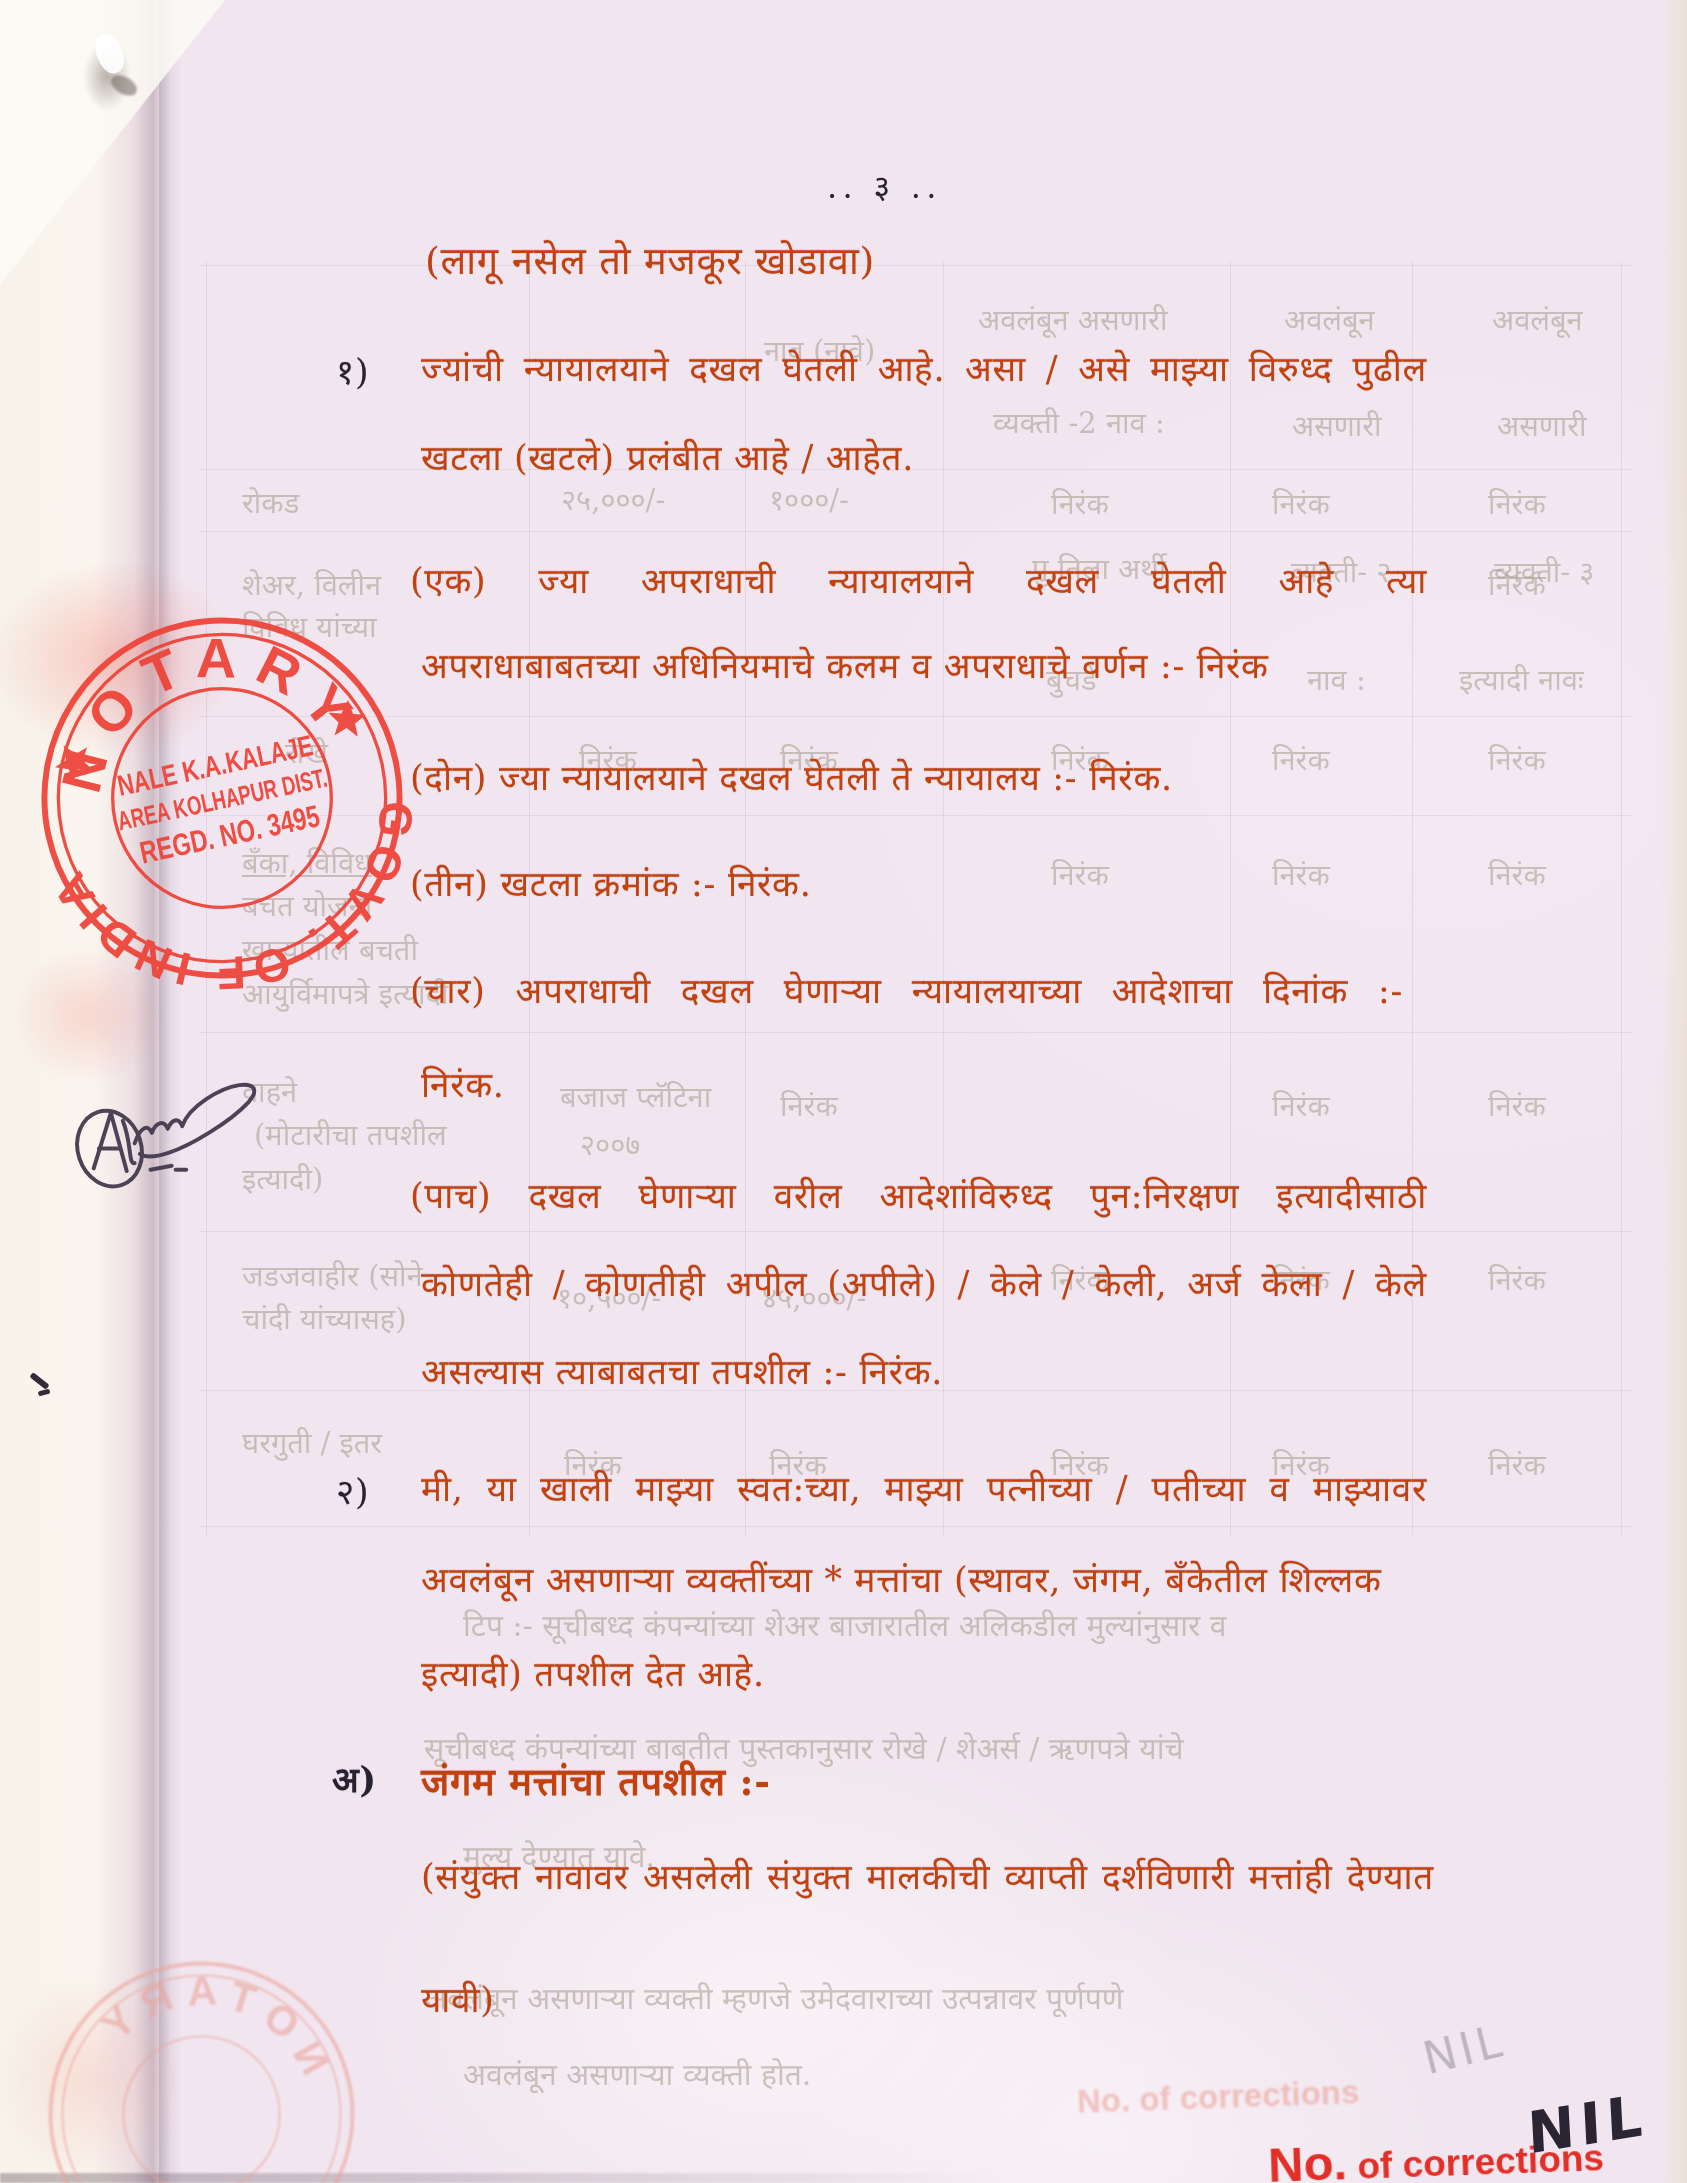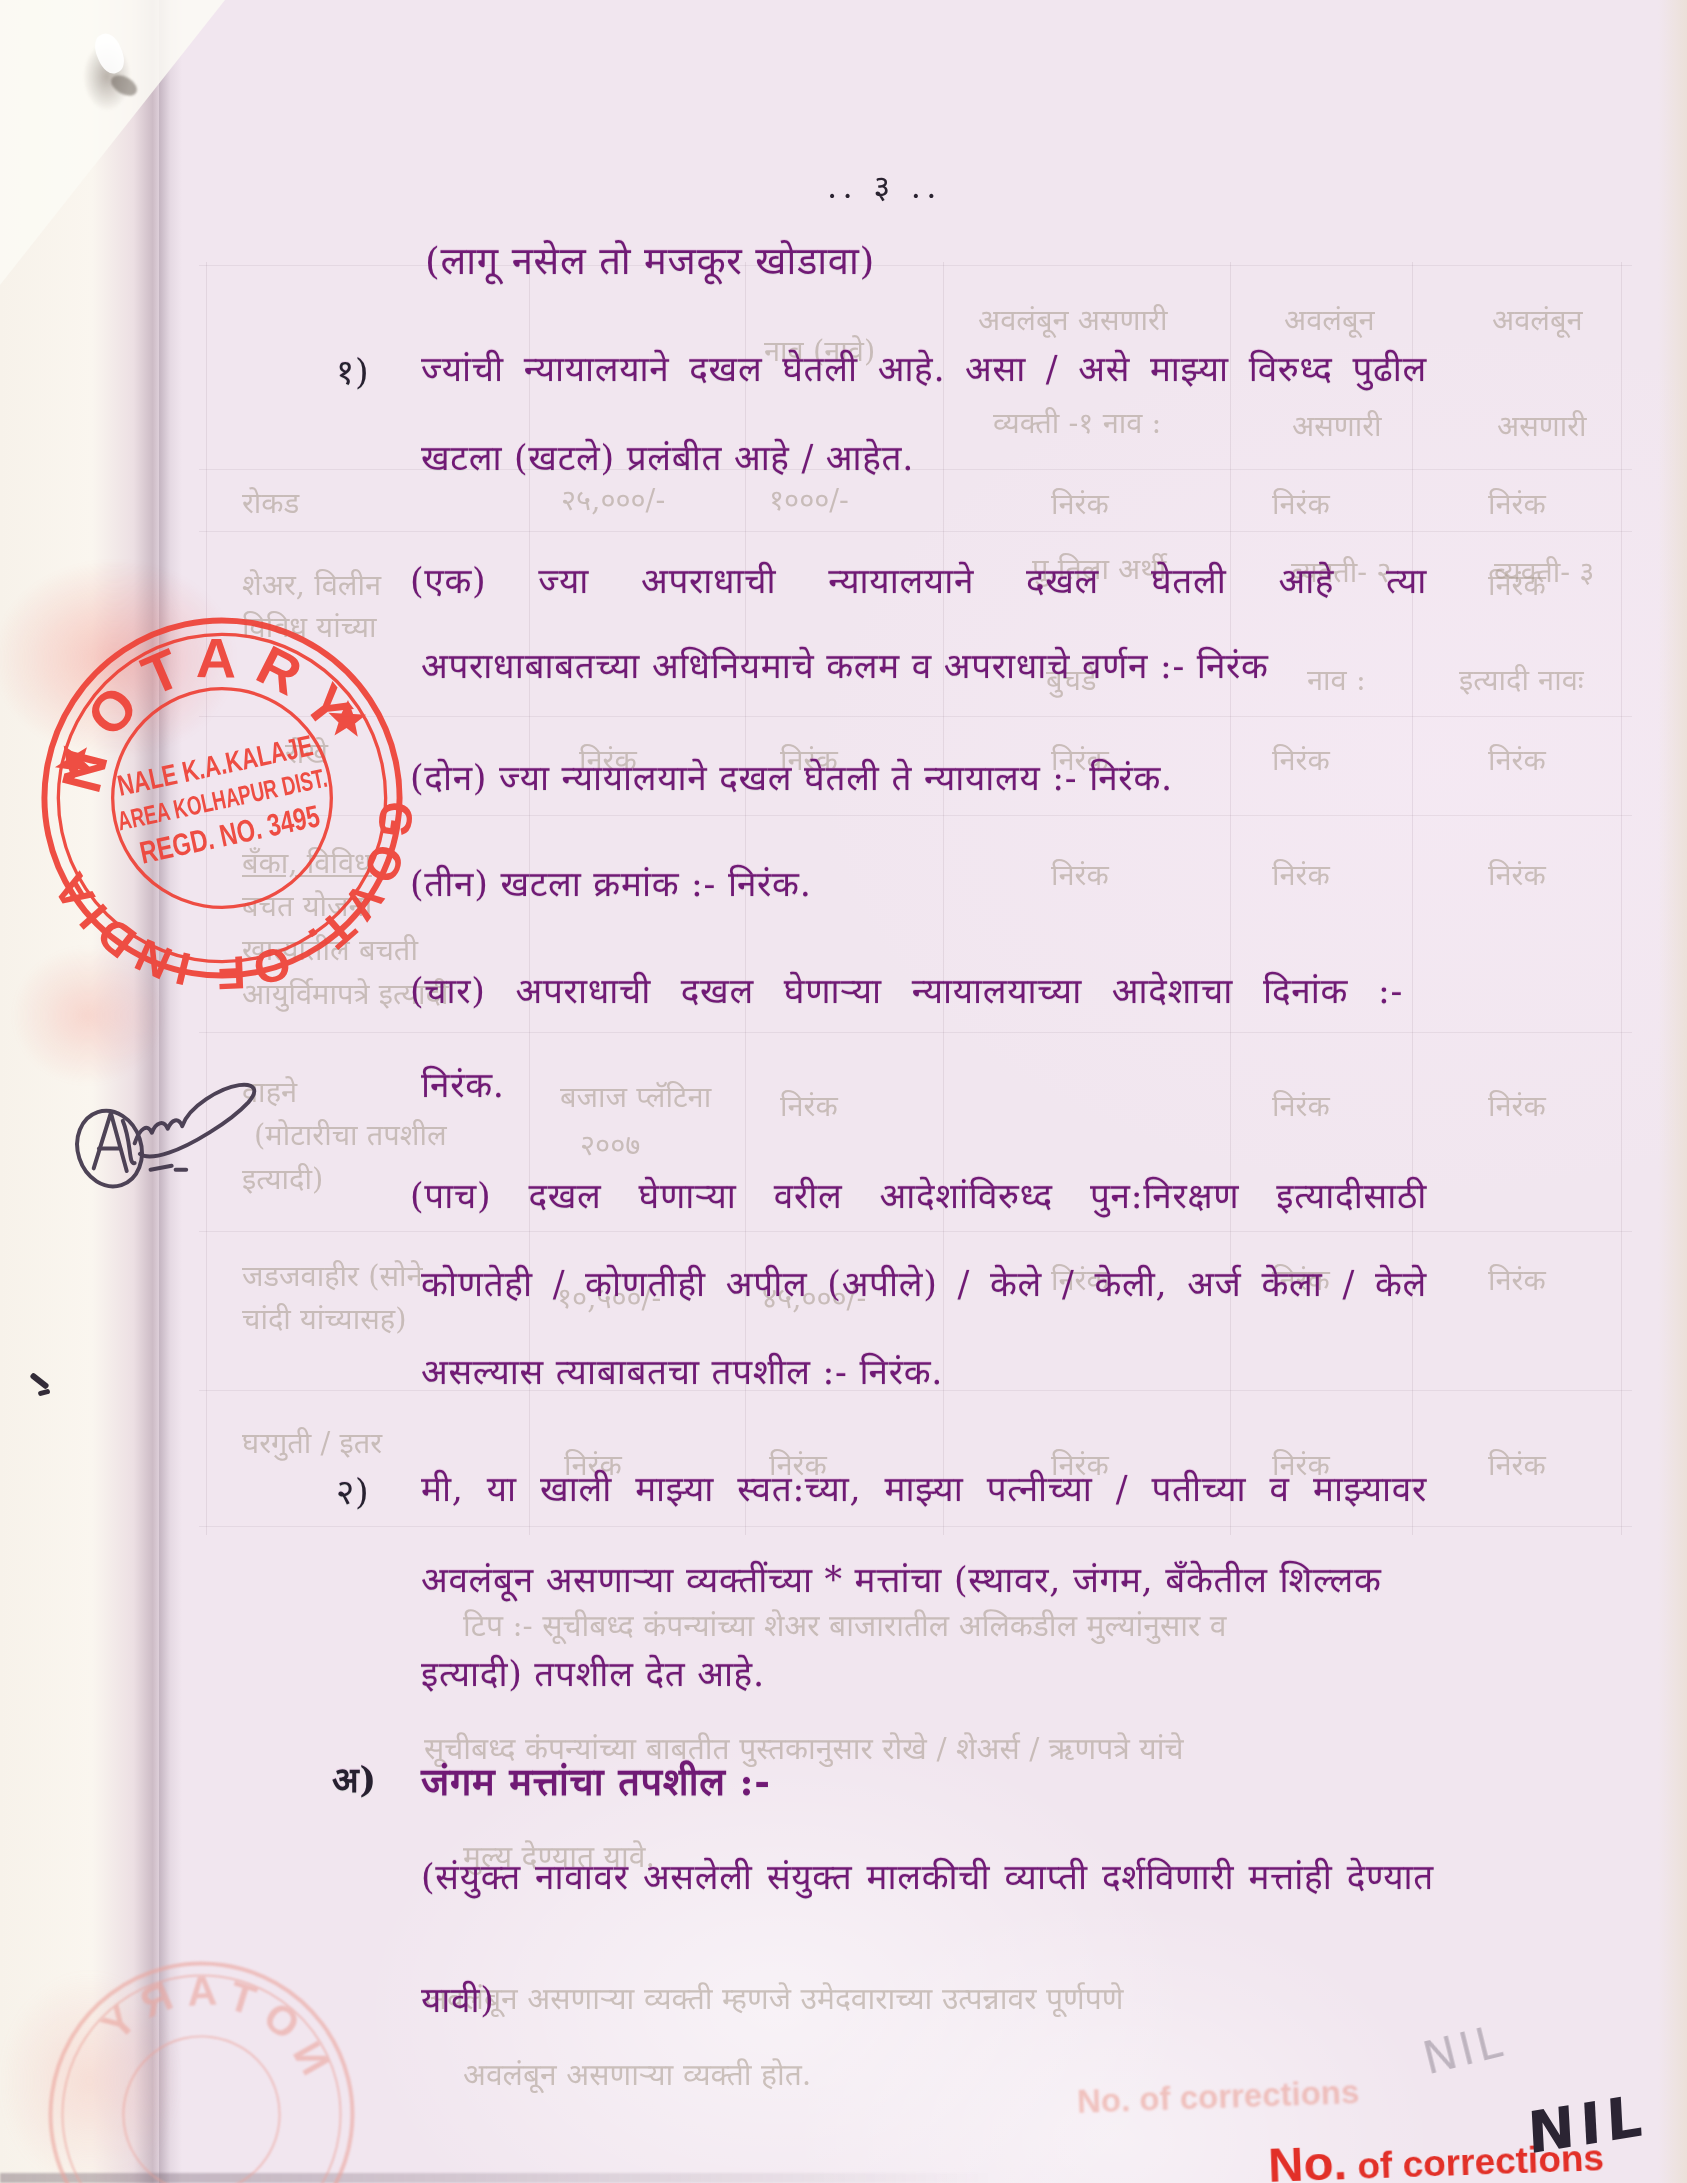--- a/index.html
+++ b/index.html
@@ -13,21 +13,21 @@
      background:linear-gradient(90deg,#f7f2ea 0%,#faf6ef 58%,#ecdfe3 84%,#cdbcc6 96%,#decfd9 100%);}
   #crease{position:absolute;left:159px;top:0;width:22.5px;height:100%;
      background:linear-gradient(90deg,rgba(92,66,86,.30),rgba(92,66,86,.08) 50%,rgba(92,66,86,0));}
   #corner-fold{position:absolute;left:0;top:0;width:0;height:0;
      border-left:225px solid rgba(252,250,245,.85);border-bottom:285px solid transparent;}
   #right-edge{position:absolute;right:0;top:0;width:30px;height:100%;
      background:linear-gradient(270deg,#eadfd2,rgba(234,223,210,0));opacity:.8;}
   #bottom-shadow{position:absolute;left:0;top:2173px;width:993px;height:10px;
      background:linear-gradient(90deg,rgba(97,78,92,.38),rgba(97,78,92,0));filter:blur(1.3px);}
   .blob{position:absolute;border-radius:50%;pointer-events:none;}
-  .doc-line{position:absolute;font-size:35px;color:#701a75;white-space:nowrap;letter-spacing:0.7px;
+  .doc-line{position:absolute;font-size:35px;color:#c2410c;white-space:nowrap;letter-spacing:0.7px;
      text-shadow:0 -1.3px 0 rgba(185,40,170,.14),0 1.3px 0 rgba(50,150,70,.10);}
   .doc-line.justify{white-space:normal;text-align:justify;text-align-last:justify;}
   .doc-line.bold{font-weight:bold;text-align:right;}
   .doc-marker{position:absolute;font-size:35px;color:#272130;letter-spacing:0.7px;
      text-shadow:0 -1.3px 0 rgba(185,40,170,.12),0 1.3px 0 rgba(50,150,70,.10);}
   .doc-marker.bold{font-weight:bold;}
   #page-number{position:absolute;left:827px;top:164px;font-size:32px;letter-spacing:5.3px;color:#2a2330;}
   .ghost-text{position:absolute;font-size:29px;color:#a89a8d;opacity:.55;filter:blur(0.5px);white-space:nowrap;}
   .gline-v{position:absolute;width:1.3px;background:rgba(150,125,140,.16);}
   .gline-h{position:absolute;height:1.3px;background:rgba(150,125,140,.13);}
@@ -66,21 +66,21 @@
   <div class="blob" id="damage2"></div>
   <div class="blob" id="penmark"></div>
   <div class="blob" id="penmark2"></div>
   <div id="bottom-shadow"></div>
 
   <div id="ghost-layer">
       <div class="ghost-text" style="left: 764px; top: 330px;">नाव (नावे)</div>
       <div class="ghost-text" style="left: 978px; top: 299px;">अवलंबून असणारी</div>
       <div class="ghost-text" style="left: 1284px; top: 299px;">अवलंबून</div>
       <div class="ghost-text" style="left: 1492px; top: 299px;">अवलंबून</div>
-      <div class="ghost-text" style="left: 993px; top: 402px;">व्यक्ती -१ नाव :</div>
+      <div class="ghost-text" style="left: 993px; top: 402px;">व्यक्ती -2 नाव :</div>
       <div class="ghost-text" style="left: 1292px; top: 405px;">असणारी</div>
       <div class="ghost-text" style="left: 1497px; top: 405px;">असणारी</div>
       <div class="ghost-text" style="left: 1032px; top: 548px;">पु.तिला अर्थी</div>
       <div class="ghost-text" style="left: 1291px; top: 551px;">व्यक्ती- २</div>
       <div class="ghost-text" style="left: 1494px; top: 551px;">व्यक्ती- ३</div>
       <div class="ghost-text" style="left: 1046px; top: 659px;">बुचडे</div>
       <div class="ghost-text" style="left: 1307px; top: 659px;">नाव :</div>
       <div class="ghost-text" style="left: 1459px; top: 659px;">इत्यादी नावः</div>
       <div class="ghost-text" style="left: 242px; top: 482px;">रोकड</div>
       <div class="ghost-text" style="left: 561px; top: 479px;">२५,०००/-</div>

